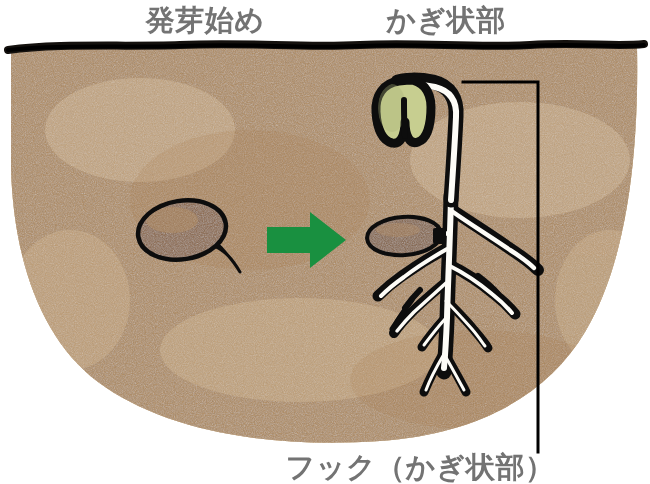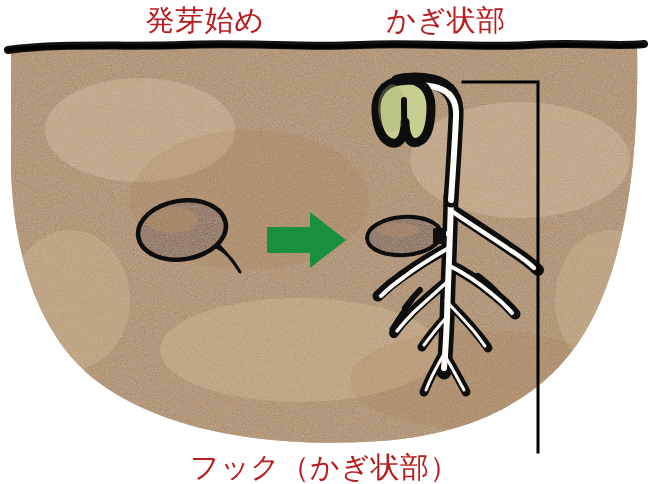--- a/index.html
+++ b/index.html
@@ -12,23 +12,23 @@
   }
   #figure {
     position: relative;
     width: 650px;
     height: 484px;
     background: #ffffff;
     overflow: hidden;
   }
   .label {
     position: absolute;
-    color: #b91c1c;
+    color: #737373;
     font-family: "DejaVu Sans", "Liberation Sans", sans-serif;
-    font-weight: 400;
+    font-weight: 700;
     white-space: nowrap;
     letter-spacing: 0.5px;
   }
   #label-left {
     left: 0;
     top: 2px;
     width: 410px;
     text-align: center;
     font-size: 29px;
     line-height: 36px;
@@ -38,20 +38,21 @@
     top: 2px;
     width: 392px;
     text-align: center;
     font-size: 29px;
     line-height: 36px;
   }
   #label-hook {
     left: 190px;
     top: 450px;
     width: 460px;
+    text-align: center;
     font-size: 29px;
     line-height: 34px;
   }
   #scene {
     position: absolute;
     left: 0;
     top: 0;
     width: 650px;
     height: 484px;
   }

